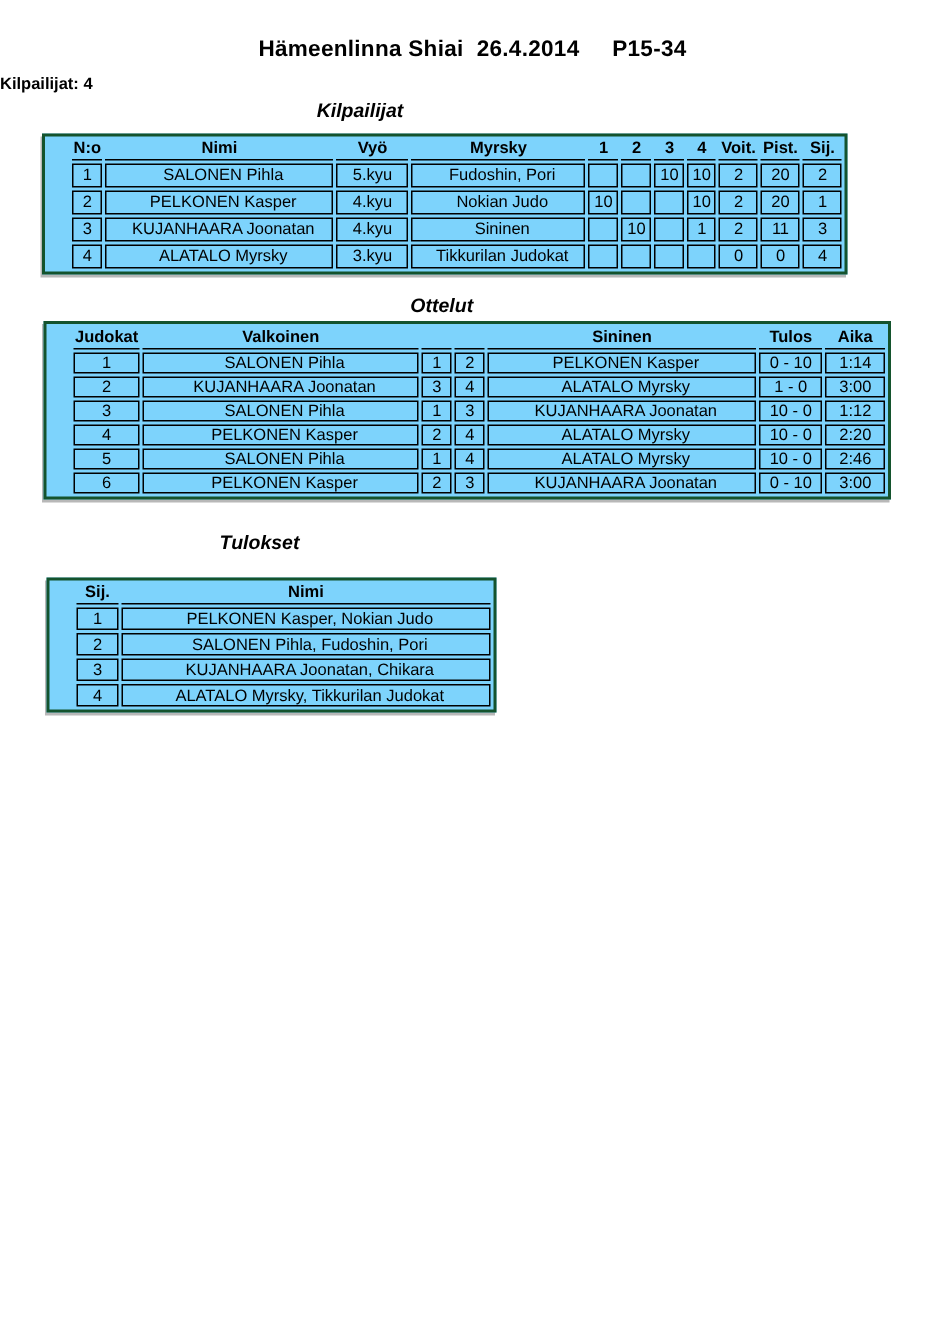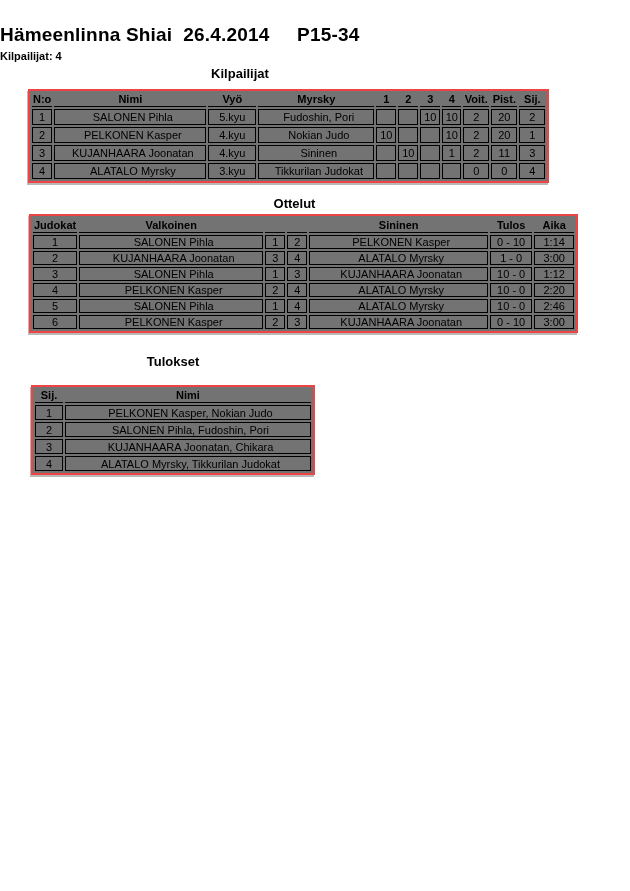--- a/index.html
+++ b/index.html
@@ -14,21 +14,22 @@
     width: 630px;
     height: 891px;
     background: #ffffff;
     overflow: hidden;
   }
   .doc-title {
     position: absolute;
     top: 24px;
     left: 0;
     width: 630px;
-    font-size: 19px;
+    text-align: center;
+    font-size: 15px;
     font-weight: bold;
     white-space: pre;
     letter-spacing: 0.2px;
   }
   .competitor-count {
     position: absolute;
     top: 50px;
     left: 0;
     width: 605px;
     font-size: 11px;
@@ -38,32 +39,34 @@
   #sec-kilpailijat { left: 28px; top: 66px; }
   #sec-ottelut    { left: 29px; top: 196px; }
   #sec-tulokset   { left: 31px; top: 354px; }
 
   .section-heading {
     font-size: 13px;
     font-weight: bold;
     text-align: center;
     height: 16px;
     line-height: 16px;
+    font-style: italic;
   }
   #sec-kilpailijat .section-heading { width: 424px; margin-bottom: 7px; }
   #sec-ottelut    .section-heading { width: 531px; margin-bottom: 2px; }
   #sec-tulokset   .section-heading { width: 284px; margin-bottom: 15px; }
 
   table.grid {
     border-collapse: separate;
     border-spacing: 2px;
-    border: 2px solid #ef4444;
-    background: #737373;
+    border: 2px solid #14532d;
+    background: #7dd3fc;
     table-layout: fixed;
     box-shadow: -1px 2px 0 #b8b8b8;
+    padding-left: 16px;
   }
   table.grid th {
     border: none;
     border-bottom: 1px solid #000;
     font-size: 11px;
     font-weight: bold;
     height: 14px;
     line-height: 13px;
     padding: 0 1px;
     text-align: center;

